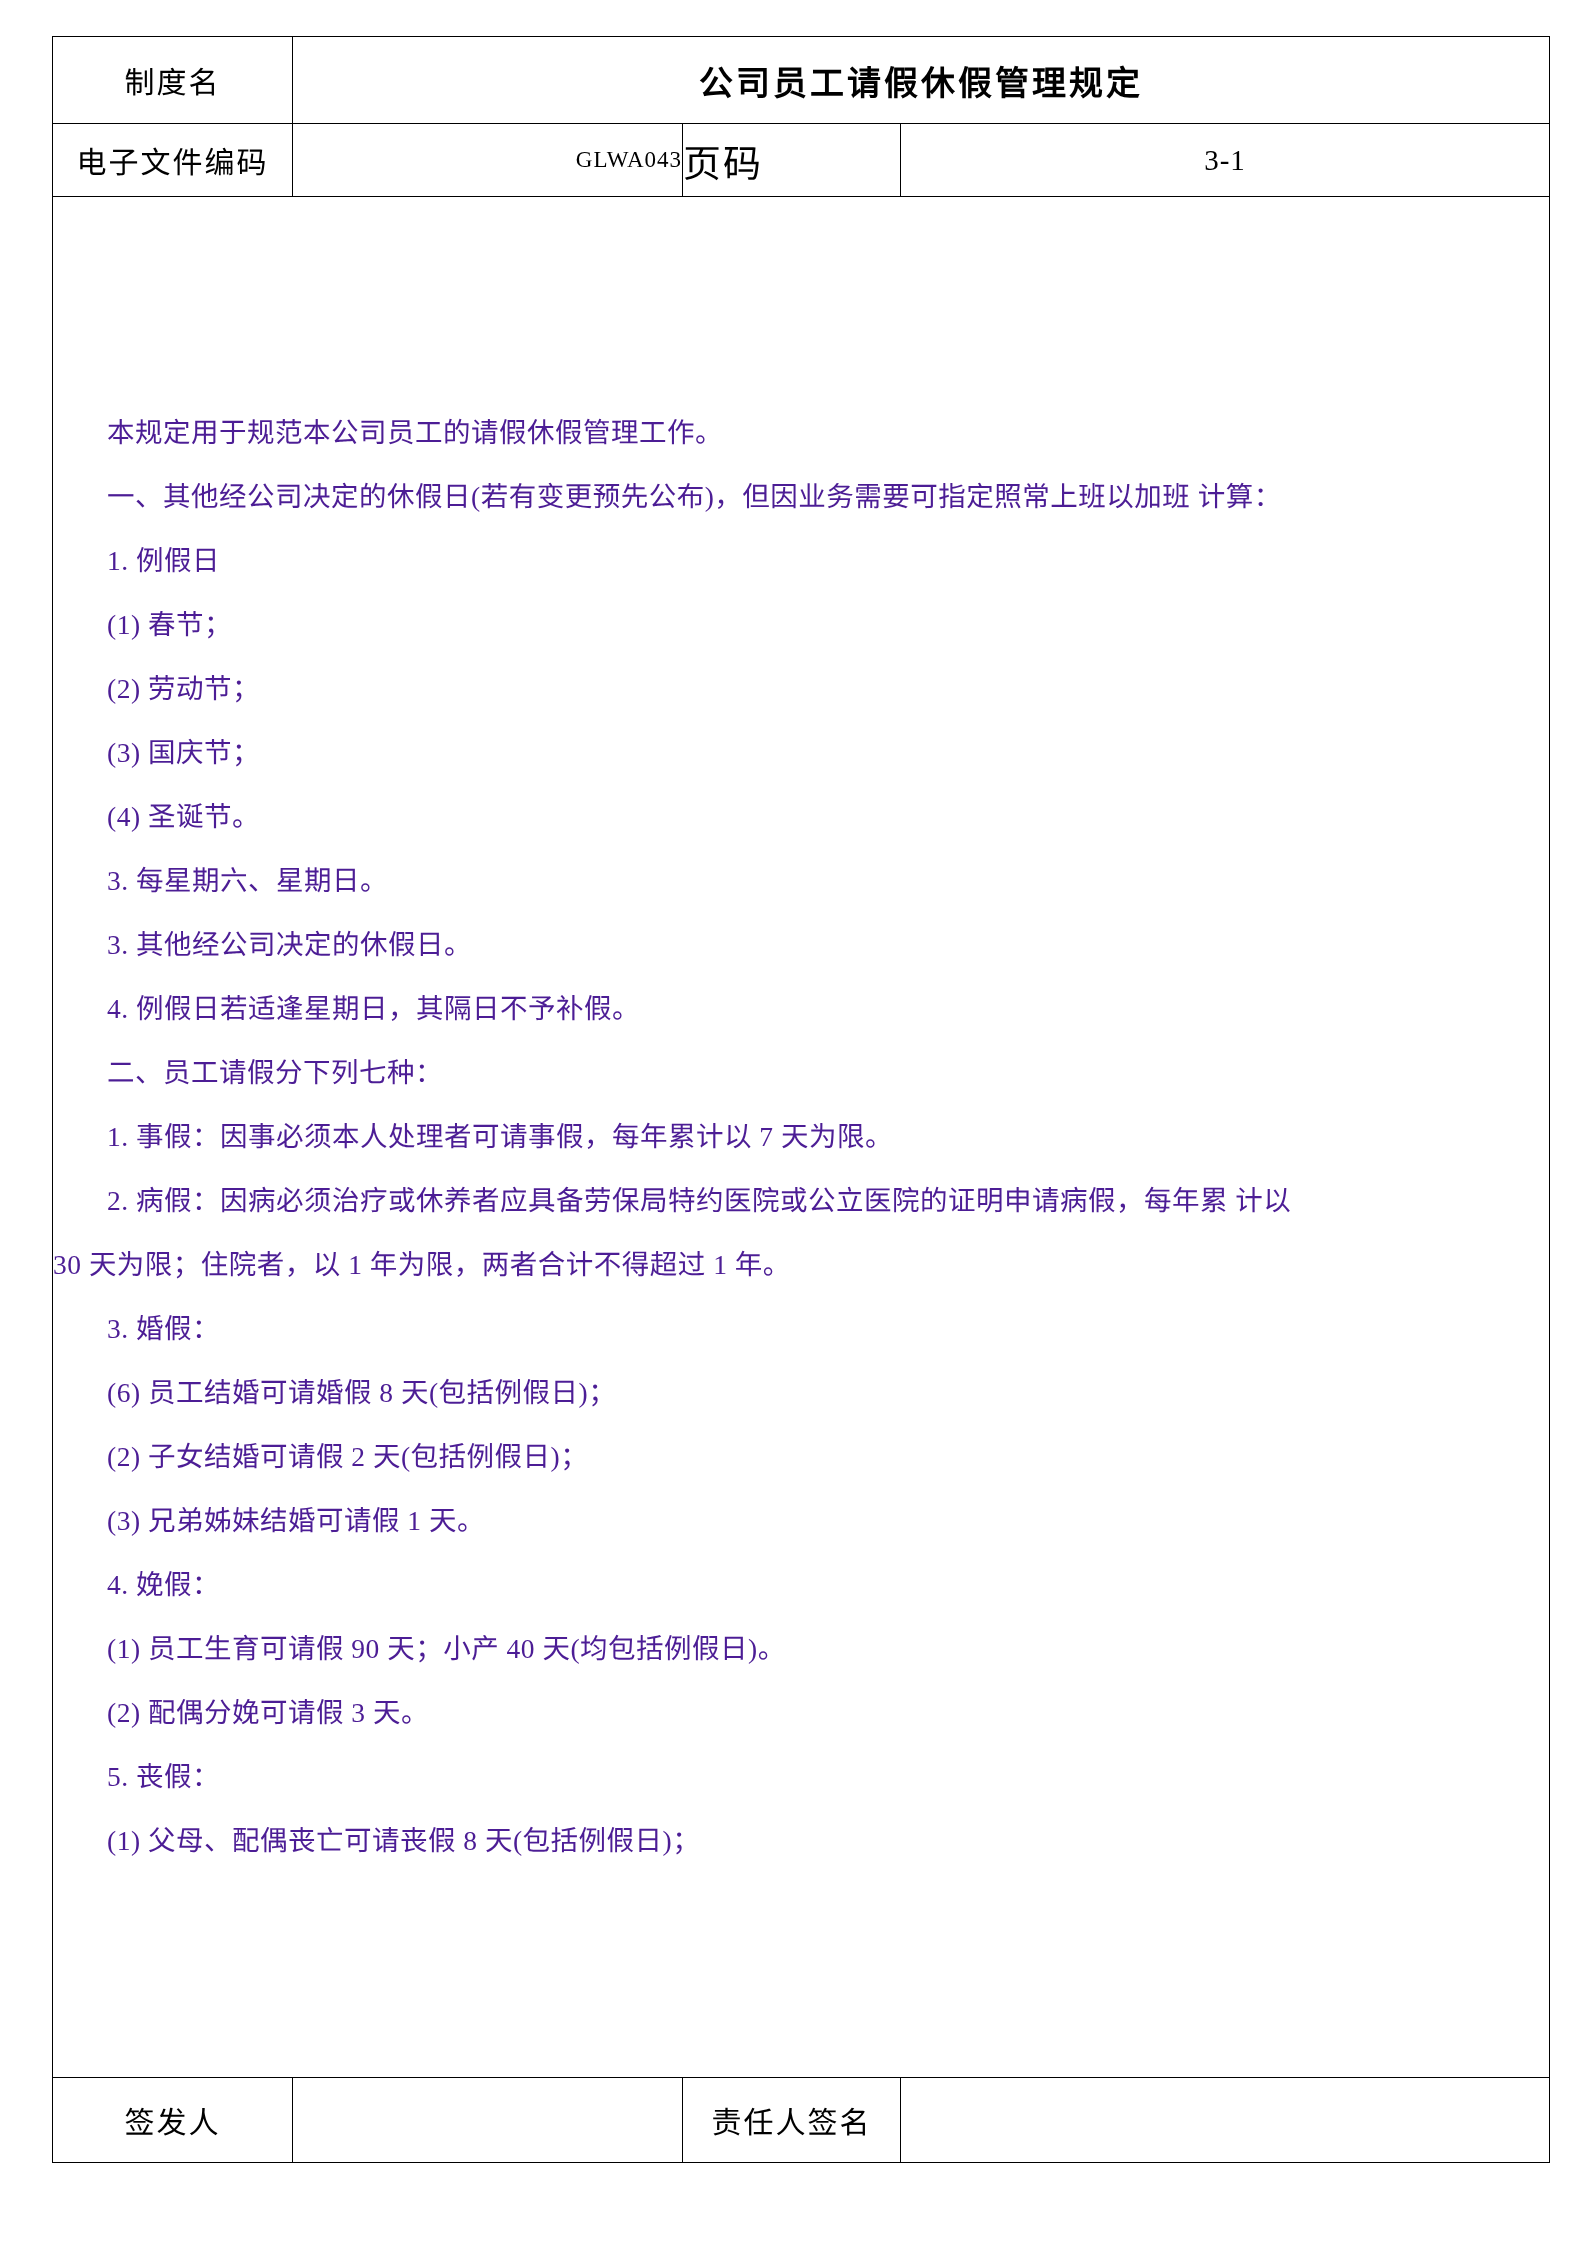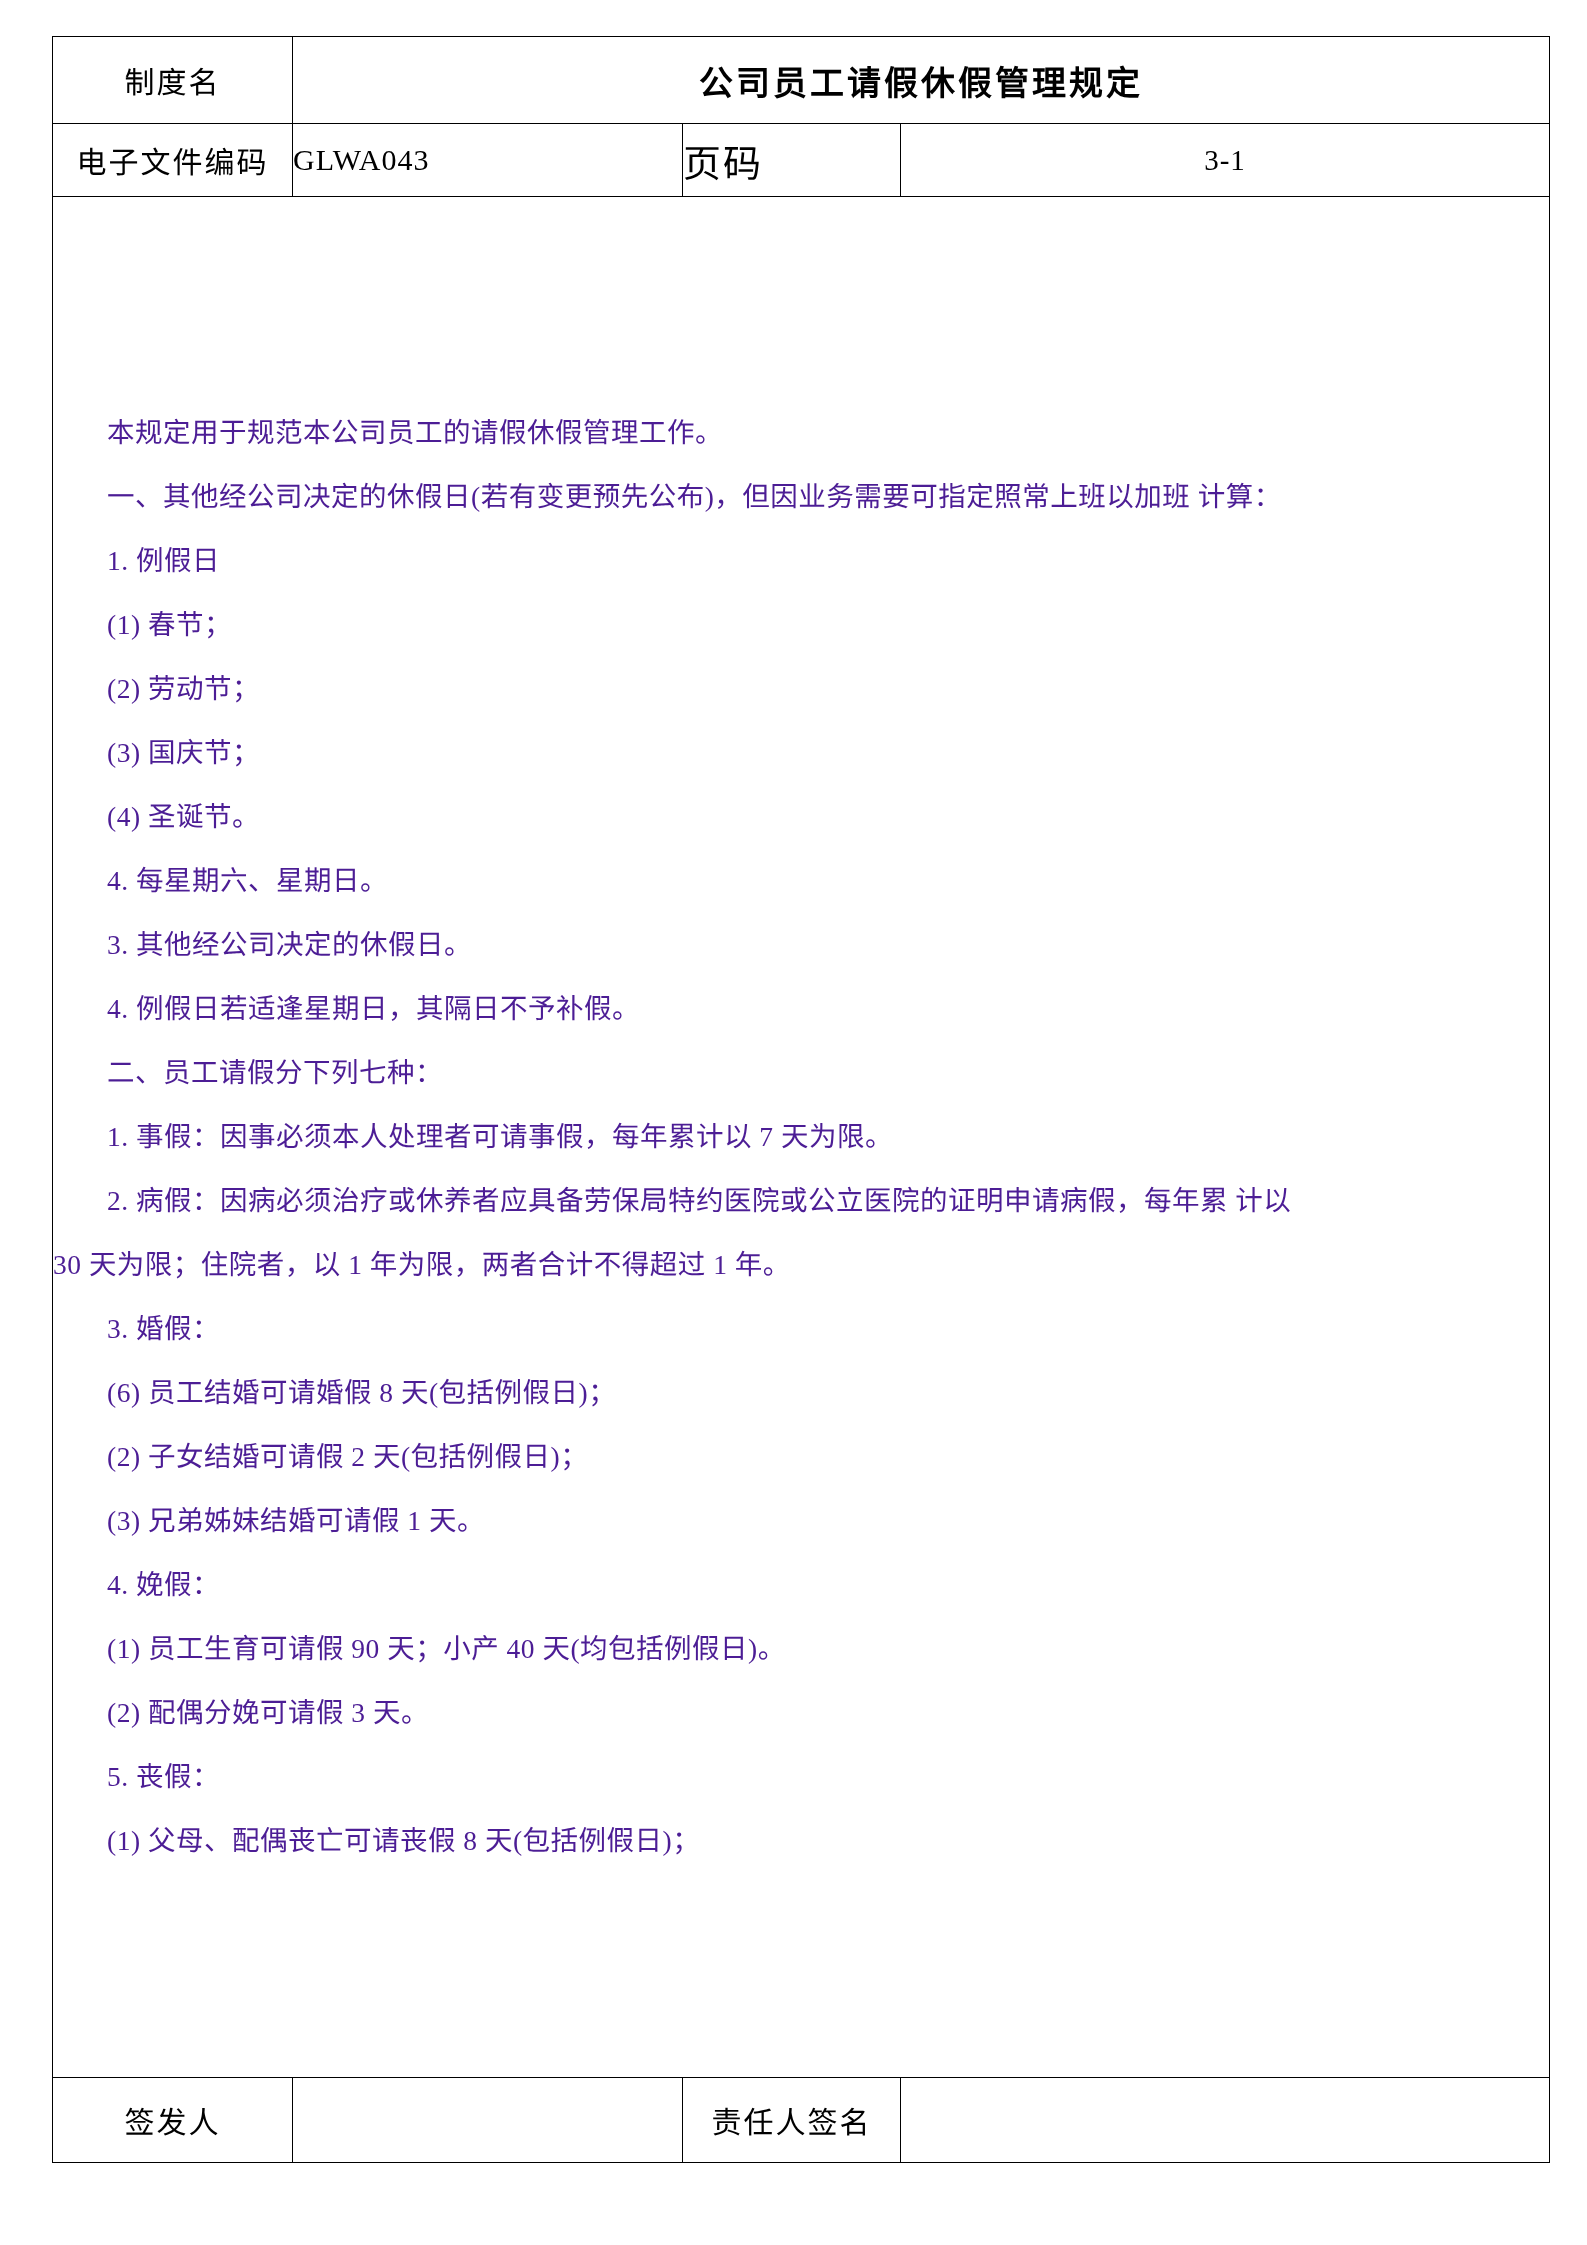--- a/index.html
+++ b/index.html
@@ -55,23 +55,23 @@
     height: 72px;
     margin-left: 17px;
   }
   .hdr-code-label {
     text-align: center;
     font-family: "Liberation Sans", "DejaVu Sans", sans-serif;
     font-size: 30px;
     letter-spacing: 2px;
   }
   .hdr-code-value {
-    text-align: left;
-    font-family: "Liberation Serif", "DejaVu Serif", serif;
-    font-size: 30px;
+    text-align: right;
+    font-family: "Liberation Serif", "DejaVu Serif", serif;
+    font-size: 23px;
     letter-spacing: 1px;
   }
   .hdr-page-label {
     text-align: left;
     font-family: Liberation Mono, monospace;
     font-size: 38px;
     letter-spacing: 2px;
   }
   .hdr-page-value {
     text-align: center;
@@ -167,21 +167,21 @@
             <p class="para indent">1. 例假日</p>
 
             <p class="para indent">(1) 春节；</p>
 
             <p class="para indent">(2) 劳动节；</p>
 
             <p class="para indent">(3) 国庆节；</p>
 
             <p class="para indent">(4) 圣诞节。</p>
 
-            <p class="para indent">4. 每星期六、星期日。</p>
+            <p class="para indent">3. 每星期六、星期日。</p>
 
             <p class="para indent">3. 其他经公司决定的休假日。</p>
 
             <p class="para indent">4. 例假日若适逢星期日，其隔日不予补假。</p>
 
             <p class="para indent">二、员工请假分下列七种：</p>
 
             <p class="para indent">1. 事假：因事必须本人处理者可请事假，每年累计以 7 天为限。</p>
 
             <div class="para-wrap">

